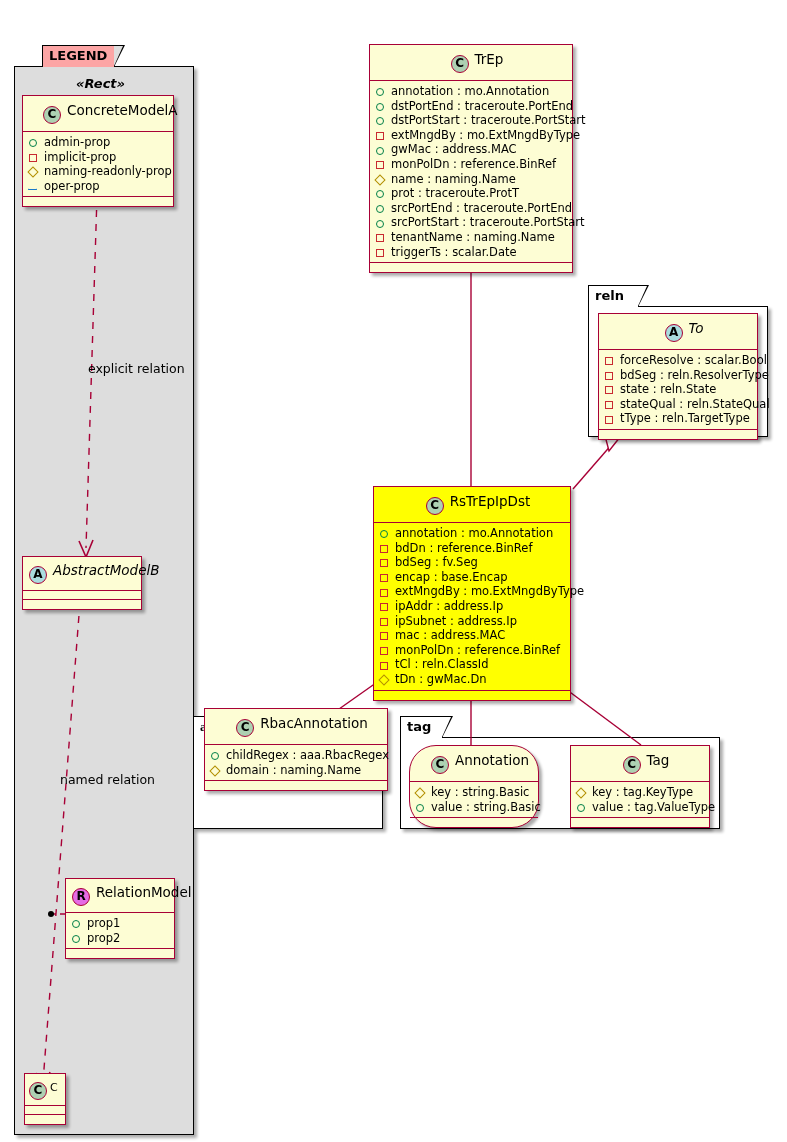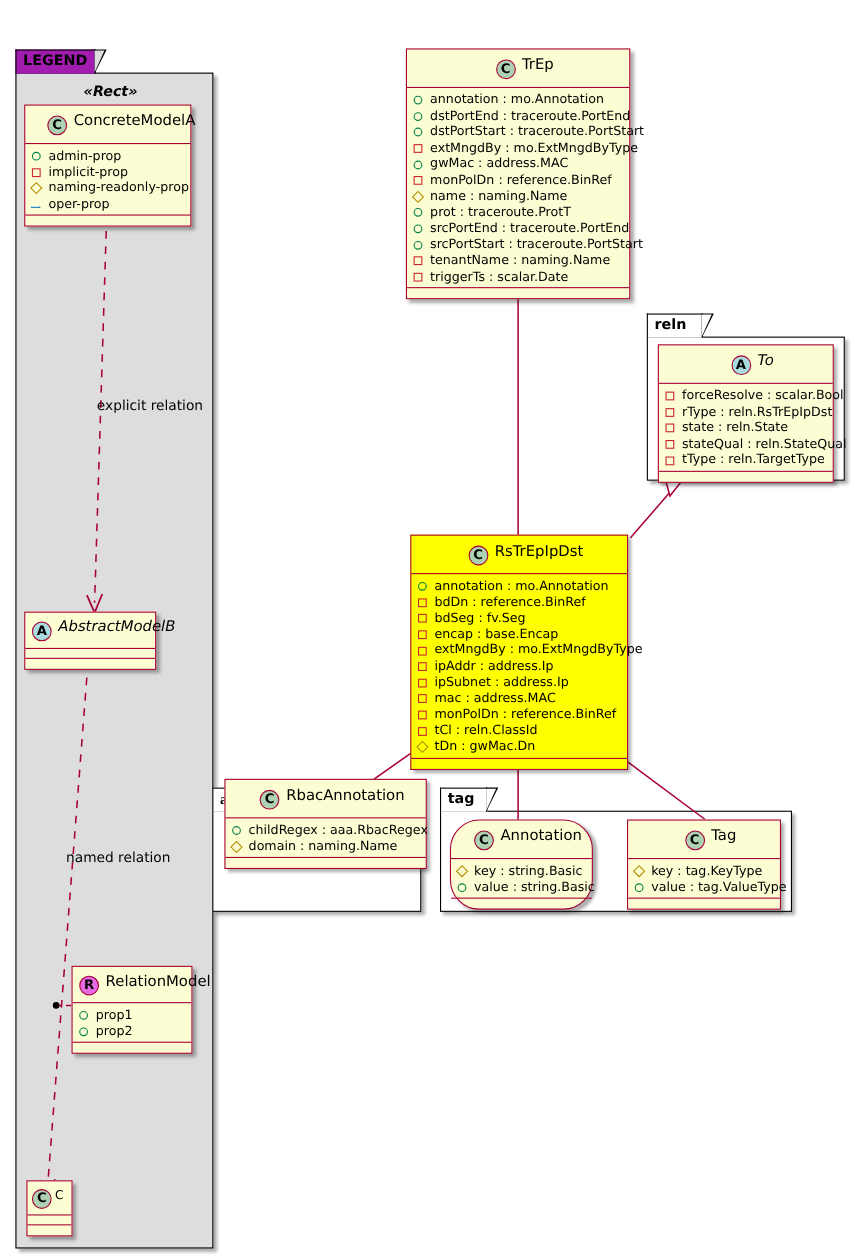--- a/index.html
+++ b/index.html
@@ -66,21 +66,21 @@
   }
   .pkg-body {
     position: absolute;
     left: 0;
     box-sizing: border-box;
     background: #ffffff;
     border: 1.5px solid #000000;
     box-shadow: 3px 3px 3px rgba(0,0,0,0.33);
   }
   .pkg-legend .pkg-body { background: #dddddd; }
-  .pkg-legend .pkg-tab  { background: #a21caf; }
+  .pkg-legend .pkg-tab  { background: #fca5a5; margin-left: 28px; }
   .pkg-legend .pkg-tab::before { border-left-color: #dddddd; }
 
   
   .cls {
     position: absolute;
     box-sizing: border-box;
     background: #fdfdd4;
     border: 1.5px solid #a80036;
     box-shadow: 3px 3px 3px rgba(0,0,0,0.33);
     z-index: 5;
@@ -374,21 +374,21 @@
     <div class="cls-head">
       <span class="badge a">A</span><span class="cname ital">To</span>
     </div>
     <div class="cls-attrs">
         <div class="attr">
           <span class="mk square"></span>
           <span class="txt">forceResolve : scalar.Bool</span>
         </div>
         <div class="attr">
           <span class="mk square"></span>
-          <span class="txt">rType : reln.RsTrEpIpDst</span>
+          <span class="txt">bdSeg : reln.ResolverType</span>
         </div>
         <div class="attr">
           <span class="mk square"></span>
           <span class="txt">state : reln.State</span>
         </div>
         <div class="attr">
           <span class="mk square"></span>
           <span class="txt">stateQual : reln.StateQual</span>
         </div>
         <div class="attr">

